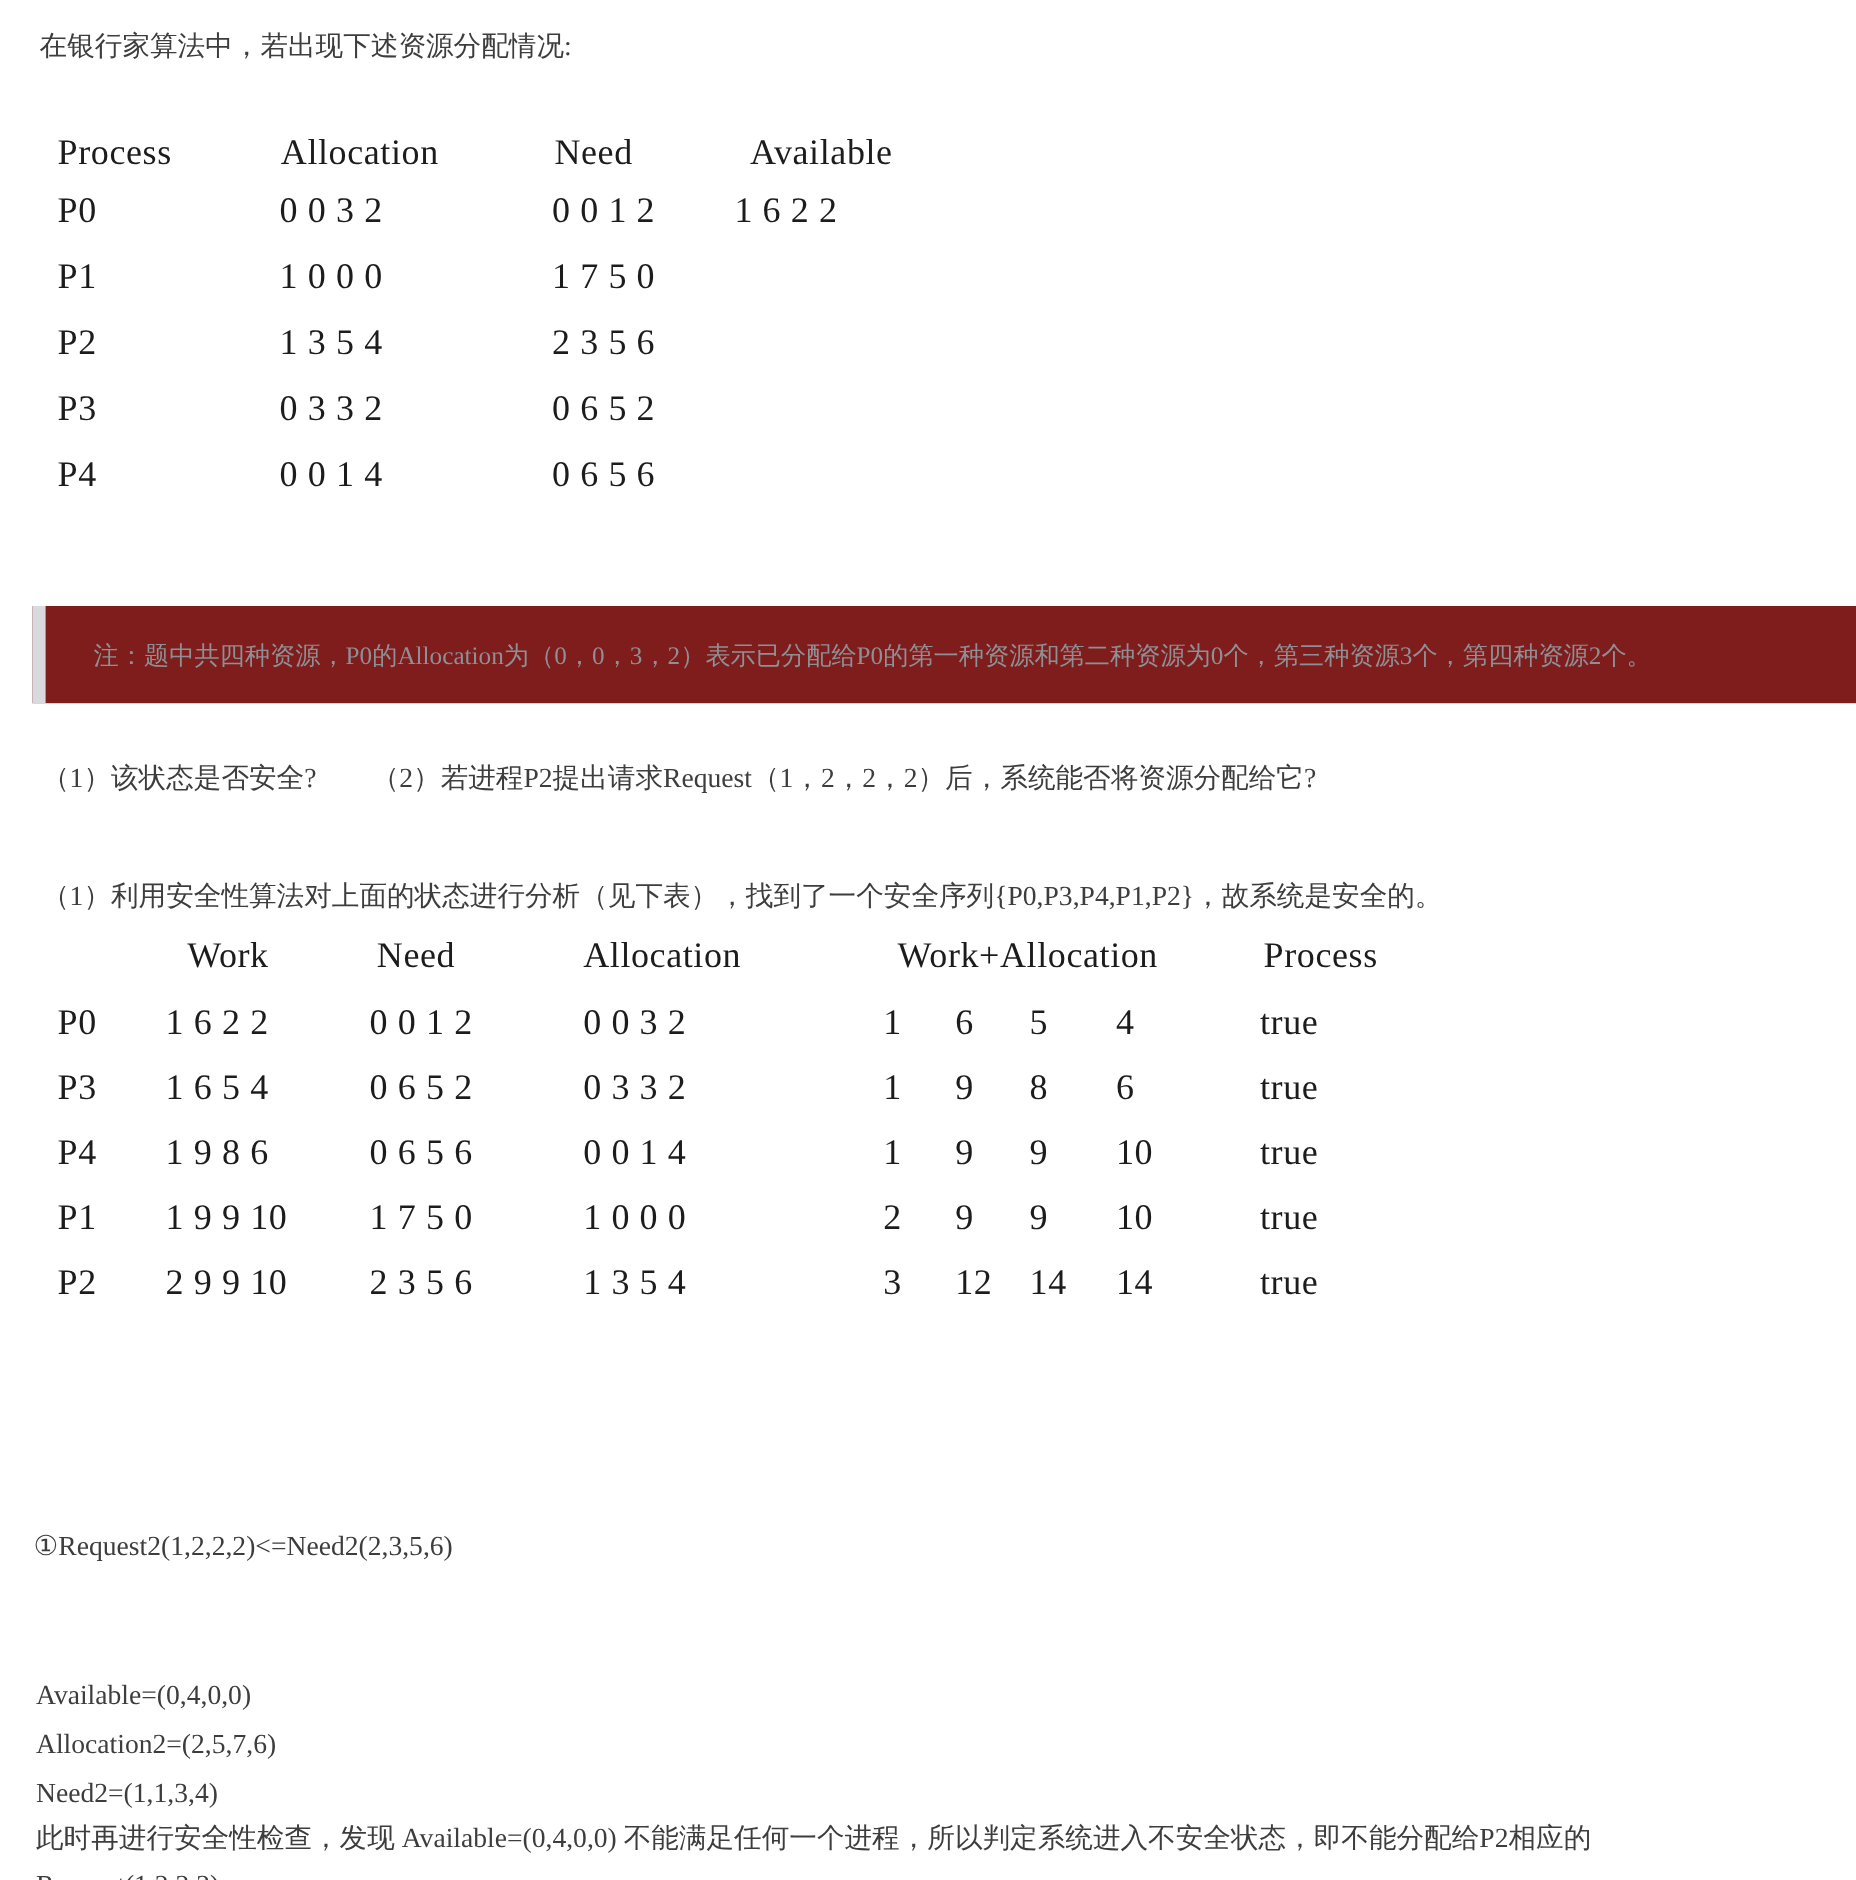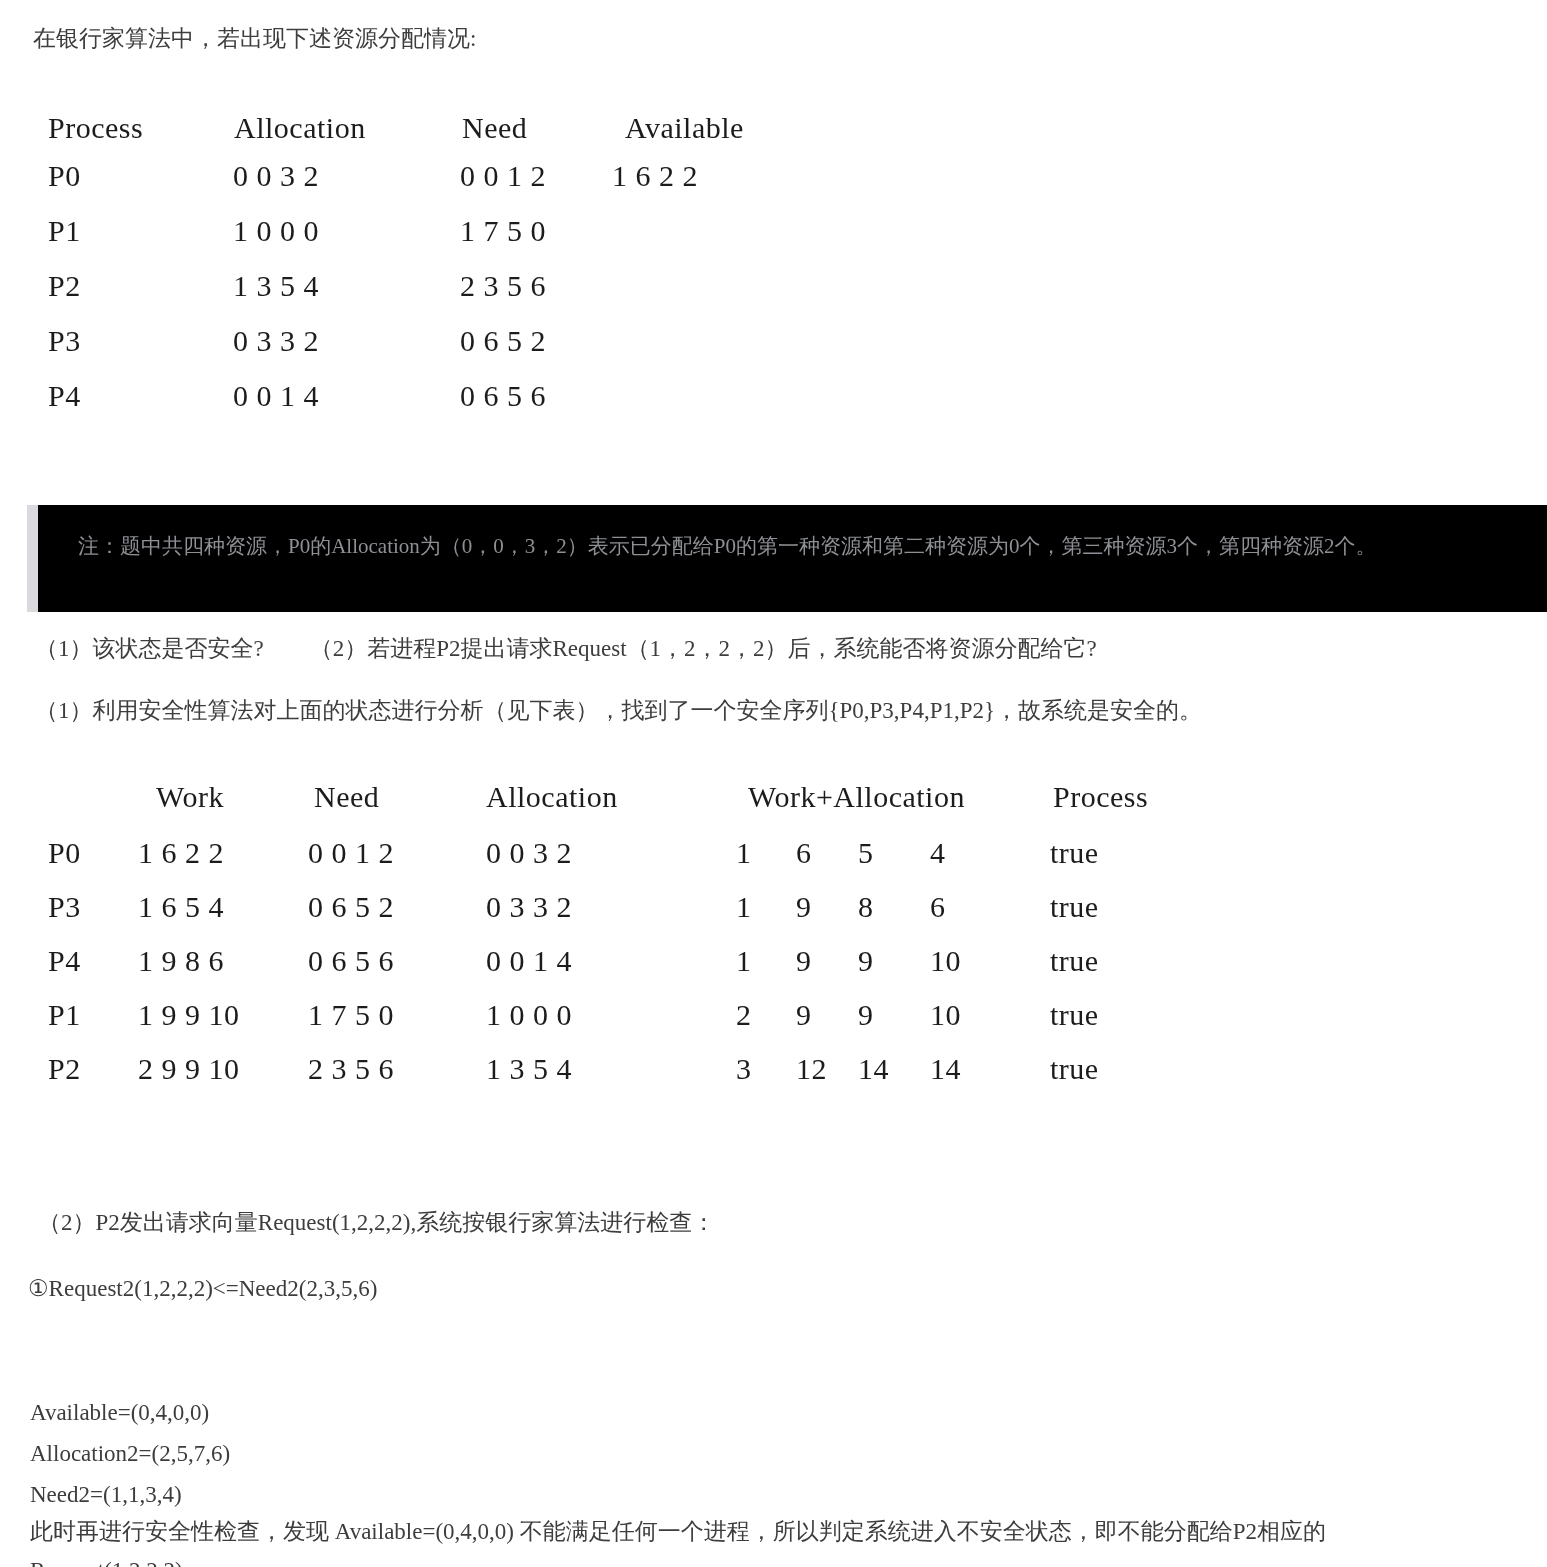--- a/index.html
+++ b/index.html
@@ -11,22 +11,22 @@
     font-family:Liberation Serif, serif;
   }
   .body-line{
     position:absolute;
     font-size:23px;line-height:30px;
     color:#3d3d3d;white-space:nowrap;
   }
   
   .note-box{
     position:absolute;left:27px;top:505px;
-    width:1520px;height:107px;
-    background:#000000;
+    width:1520px;height:81px;
+    background:#7f1d1d;
     border-left:11px solid #d9dade;
     box-sizing:border-box;
   }
   .note-text{
     position:absolute;left:40px;top:27px;
     font-size:21px;line-height:28px;
     color:#8e9095;white-space:nowrap;
   }
   
   .tbl-cell{
@@ -85,21 +85,21 @@
       <span class="tbl-cell t1-a">0 0 1 4</span>
       <span class="tbl-cell t1-n">0 6 5 6</span>
     </div>
   </div>
 
   <div class="note-box">
     <div class="note-text">注：题中共四种资源，P0的Allocation为（0，0，3，2）表示已分配给P0的第一种资源和第二种资源为0个，第三种资源3个，第四种资源2个。</div>
   </div>
 
   <div class="body-line" style="left:35px;top:634px">（1）该状态是否安全?　　（2）若进程P2提出请求Request（1，2，2，2）后，系统能否将资源分配给它?</div>
-  <div class="body-line" style="left:35px;top:696px">（1）利用安全性算法对上面的状态进行分析（见下表），找到了一个安全序列{P0,P3,P4,P1,P2}，故系统是安全的。</div>
+  <div class="body-line" style="left:35px;top:732px">（1）利用安全性算法对上面的状态进行分析（见下表），找到了一个安全序列{P0,P3,P4,P1,P2}，故系统是安全的。</div>
 
   <div>
     <div class="tbl-row" style="top:779px">
       <span class="tbl-cell t2-hw">Work</span>
       <span class="tbl-cell t2-hn">Need</span>
       <span class="tbl-cell t2-ha">Allocation</span>
       <span class="tbl-cell t2-hwa">Work+Allocation</span>
       <span class="tbl-cell t2-hf">Process</span>
     </div>
 
@@ -153,21 +153,20 @@
       <span class="tbl-cell t2-n">2 3 5 6</span>
       <span class="tbl-cell t2-a">1 3 5 4</span>
       <span class="tbl-cell t2-w1">3</span>
       <span class="tbl-cell t2-w2">12</span>
       <span class="tbl-cell t2-w3">14</span>
       <span class="tbl-cell t2-w4">14</span>
       <span class="tbl-cell t2-f">true</span>
     </div>
   </div>
 
-  <div class="body-line" style="left:38px;top:1208px">（2）P2发出请求向量Request(1,2,2,2),系统按银行家算法进行检查：</div>
 
   <div class="body-line" style="left:28px;top:1274px">①Request2(1,2,2,2)&lt;=Need2(2,3,5,6)</div>
   <div class="body-line" style="left:30px;top:1398px">Available=(0,4,0,0)</div>
   <div class="body-line" style="left:30px;top:1439px">Allocation2=(2,5,7,6)</div>
   <div class="body-line" style="left:30px;top:1480px">Need2=(1,1,3,4)</div>
   <div class="body-line" style="left:30px;top:1517px">此时再进行安全性检查，发现 Available=(0,4,0,0) 不能满足任何一个进程，所以判定系统进入不安全状态，即不能分配给P2相应的</div>
   <div class="body-line" style="left:30px;top:1556px">Request(1,2,2,2)</div>
 
 </div>
 

